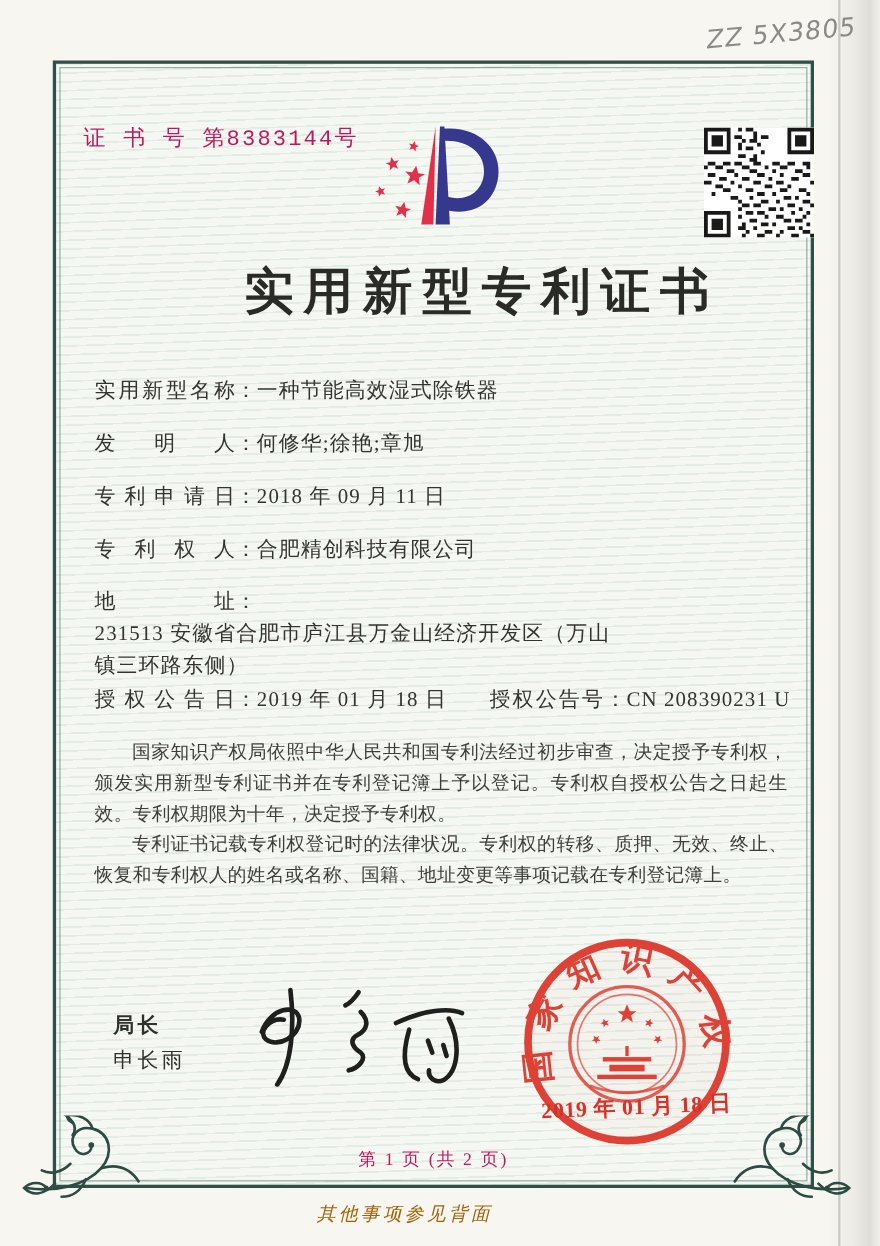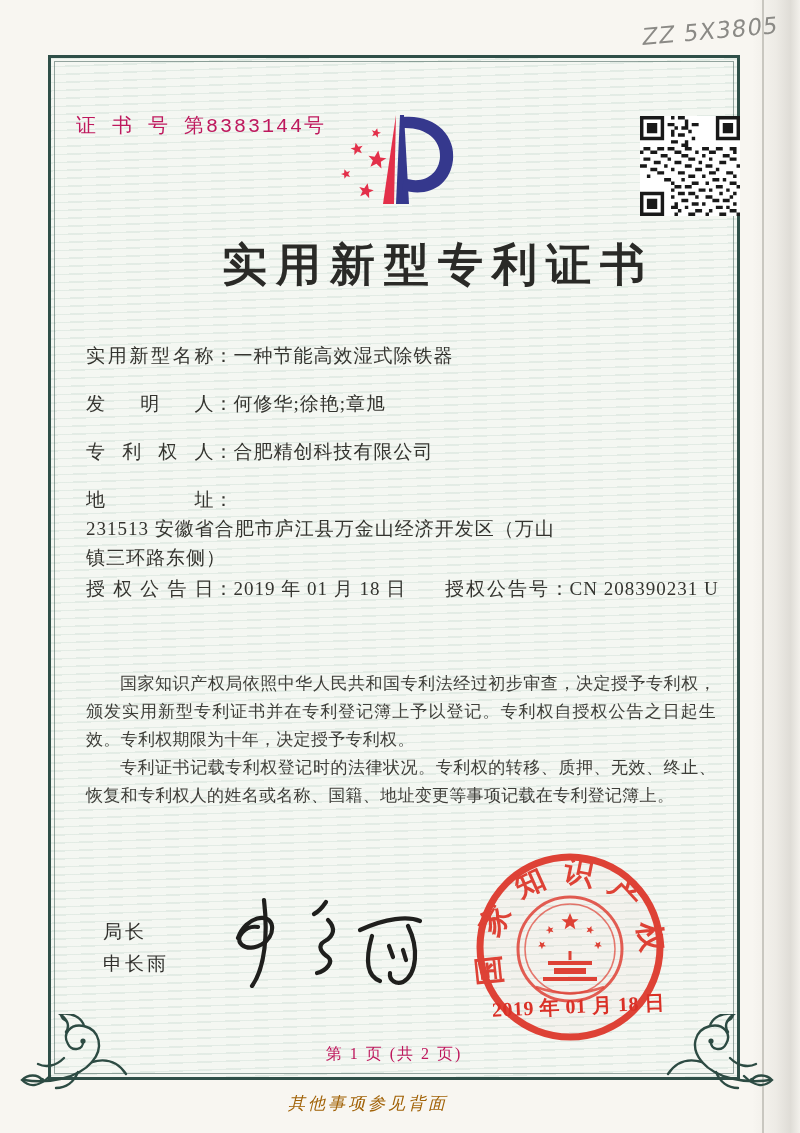--- a/index.html
+++ b/index.html
@@ -25,21 +25,21 @@
   .row.addr{white-space:normal;margin-bottom:2px;}
   .row.dual{position:relative;}
   .flabel{display:inline-block;width:128px;text-align:justify;text-align-last:justify;vertical-align:top;}
   .fvalue{letter-spacing:1px;}
   .addr .fvalue{display:inline-block;width:474px;vertical-align:top;}
   .pair-right{position:absolute;left:314px;top:0;}
   .pair-right .flabel2{letter-spacing:2px;margin-left:45px;}
   .paras{position:absolute;left:86px;top:670px;width:630px;}
   .paras p{margin:0;font-size:17px;line-height:28px;text-align:justify;text-indent:2em;
     letter-spacing:.3px;color:#3e3e39;}
-  .sig-title{position:absolute;left:103px;top:919px;font-size:19px;letter-spacing:3px;color:#30302c;}
+  .sig-title{position:absolute;left:103px;top:919px;font-size:19px;letter-spacing:3px;color:#30302c;font-weight:bold;}
   .sig-name{position:absolute;left:103px;top:951px;font-size:19px;letter-spacing:3px;color:#30302c;}
   .sig-script{position:absolute;left:212px;top:888px;}
   .seal{position:absolute;left:470px;top:850px;}
   .seal-date{position:absolute;left:492px;top:993px;width:170px;font-size:20px;color:#da3127;
     letter-spacing:.5px;white-space:nowrap;transform:rotate(-2.5deg);font-weight:600;}
   .page-info{position:absolute;left:48px;top:1044px;width:692px;text-align:center;
     font-size:16px;letter-spacing:2px;color:#be185d;}
   .back-note{position:absolute;left:48px;top:1092px;width:640px;text-align:center;
     font-size:17px;letter-spacing:3px;color:#a16207;font-style:italic;}
   .orn{position:absolute;}
@@ -112,20 +112,23 @@
   <div class="title">实用新型专利证书</div>
 
   <div class="fields">
     <div class="row">
       <span class="flabel">实用新型名称</span><span>：</span><span class="fvalue">一种节能高效湿式除铁器</span>
     </div>
     <div class="row">
       <span class="flabel">发明人</span><span>：</span><span class="fvalue">何修华;徐艳;章旭</span>
     </div>
     <div class="row">
+      <span class="flabel">专利申请日</span><span>：</span><span class="fvalue">2018 年 09 月 11 日</span>
+    </div>
+    <div class="row">
       <span class="flabel">专利权人</span><span>：</span><span class="fvalue">合肥精创科技有限公司</span>
     </div>
     <div class="row addr">
       <span class="flabel">地址</span><span>：</span><span class="fvalue">231513 安徽省合肥市庐江县万金山经济开发区（万山镇三环路东侧）</span>
     </div>
     <div class="row dual">
       <span class="flabel">授权公告日</span><span>：</span><span class="fvalue">2019 年 01 月 18 日</span>
       <span class="pair-right">
         <span class="flabel2">授权公告号</span><span>：</span><span class="fvalue">CN 208390231 U</span>
       </span>

